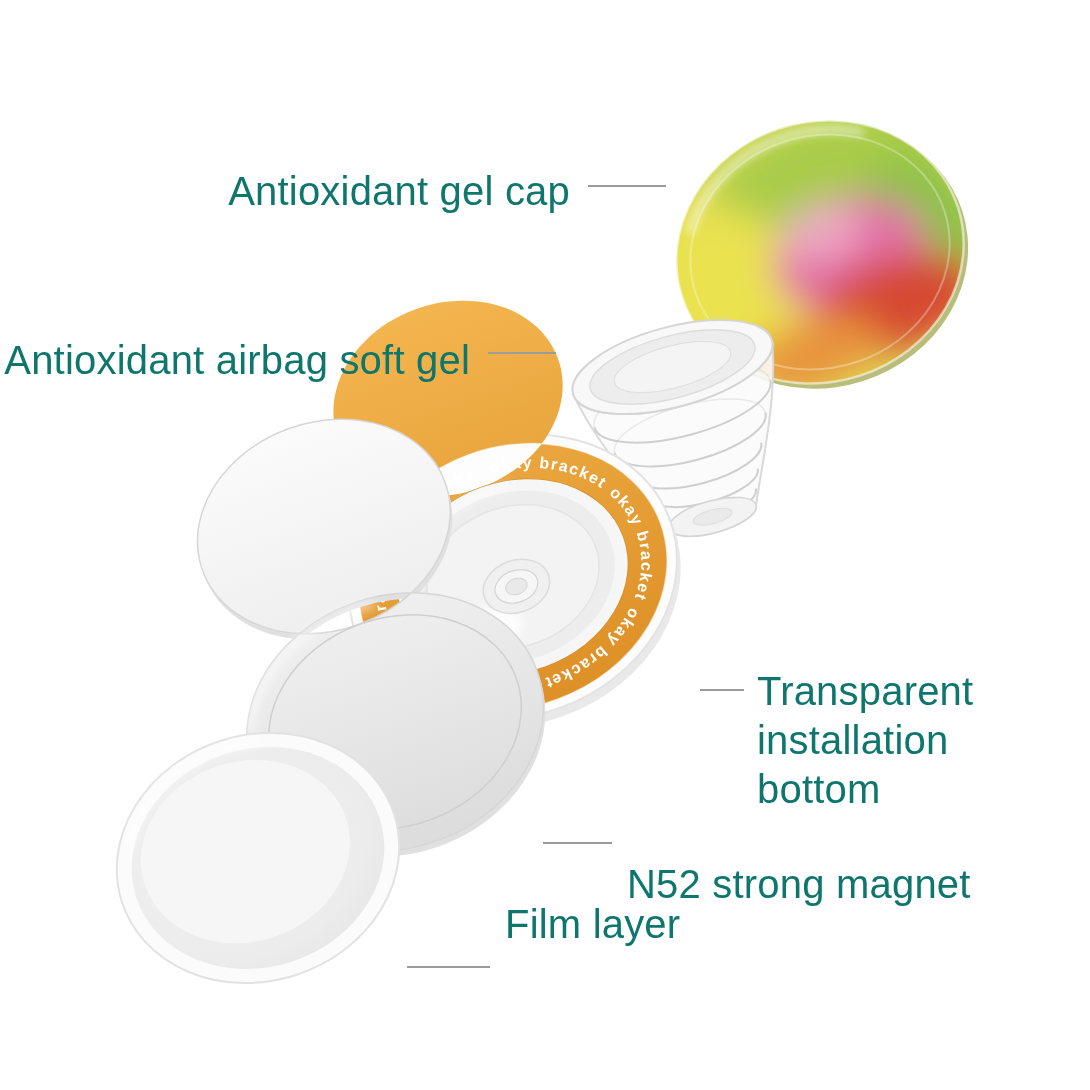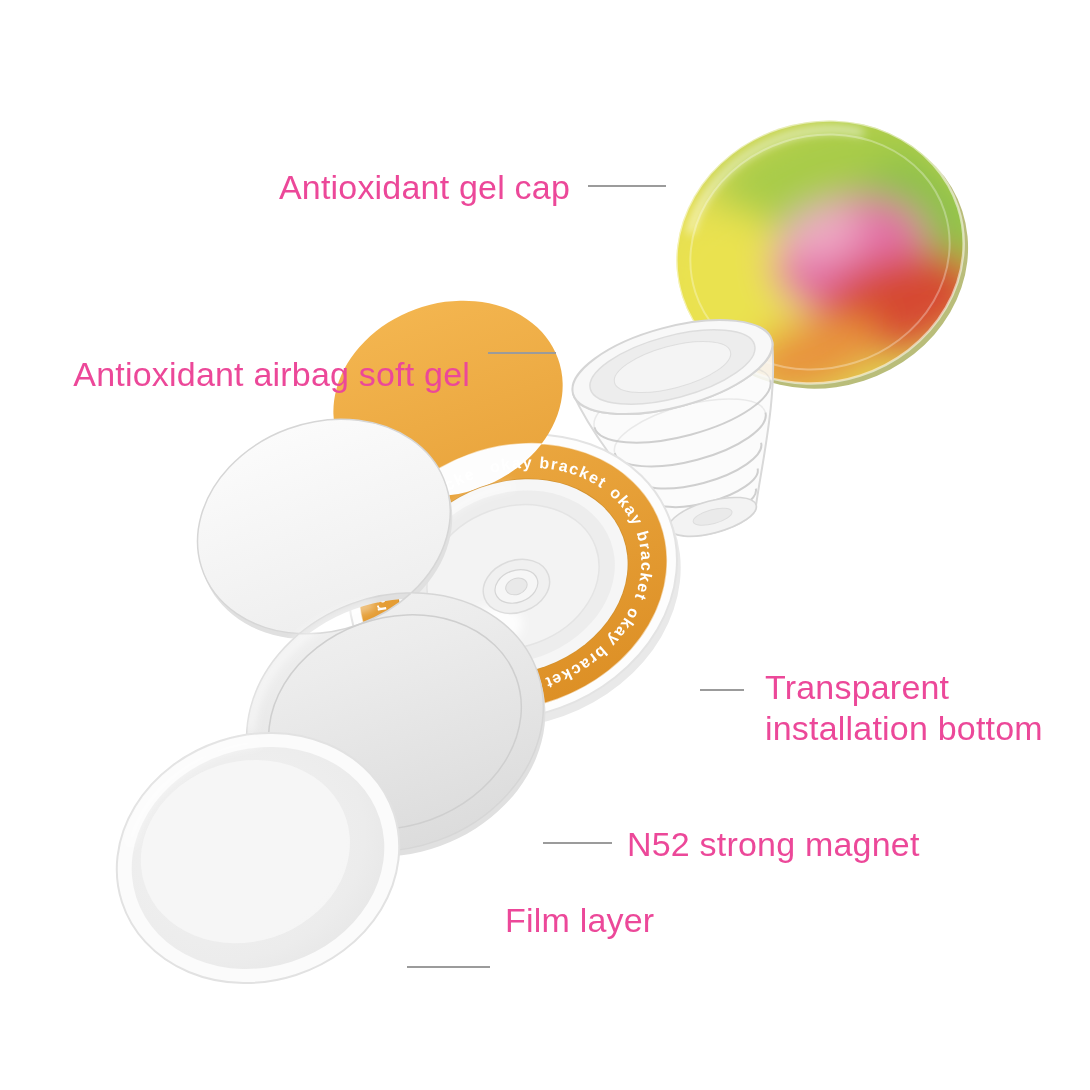--- a/index.html
+++ b/index.html
@@ -11,29 +11,28 @@
     height: 1090px;
     background: #ffffff;
     overflow: hidden;
   }
   .scene {
     position: absolute;
     inset: 0;
   }
   .part-label {
     position: absolute;
-    font-size: 34px;
+    font-size: 40px;
     line-height: 1.22;
-    color: #ec4899;
+    color: #0f766e;
     letter-spacing: 0.2px;
     white-space: nowrap;
   }
   .part-label.wrap {
     white-space: normal;
-    margin-left: 8px;
   }
   .leader {
     position: absolute;
     height: 2px;
     background: #9b9b9b;
   }
   .ring-text {
     font-family: "Liberation Sans", sans-serif;
     font-size: 16px;
     font-weight: bold;
@@ -162,21 +161,21 @@
   </svg>
 
   <div class="leader" style="left:588px; top:185px; width:78px;"></div>
   <div class="leader" style="left:488px; top:352px; width:68px;"></div>
   <div class="leader" style="left:700px; top:689px; width:44px;"></div>
   <div class="leader" style="left:543px; top:842px; width:69px;"></div>
   <div class="leader" style="left:407px; top:966px; width:83px;"></div>
 
   <div class="part-label" style="top:167px; right:520px;">Antioxidant gel cap</div>
 
-  <div class="part-label" style="top:354px; right:620px;">Antioxidant airbag soft gel</div>
+  <div class="part-label" style="top:336px; right:620px;">Antioxidant airbag soft gel</div>
 
   <div class="part-label wrap" style="top:667px; left:757px; width:320px;">Transparent installation bottom</div>
 
-  <div class="part-label" style="top:824px; left:627px;">N52 strong magnet</div>
+  <div class="part-label" style="top:860px; left:627px;">N52 strong magnet</div>
 
   <div class="part-label" style="top:900px; left:505px;">Film layer</div>
 
 </div>
 
 </body></html>

